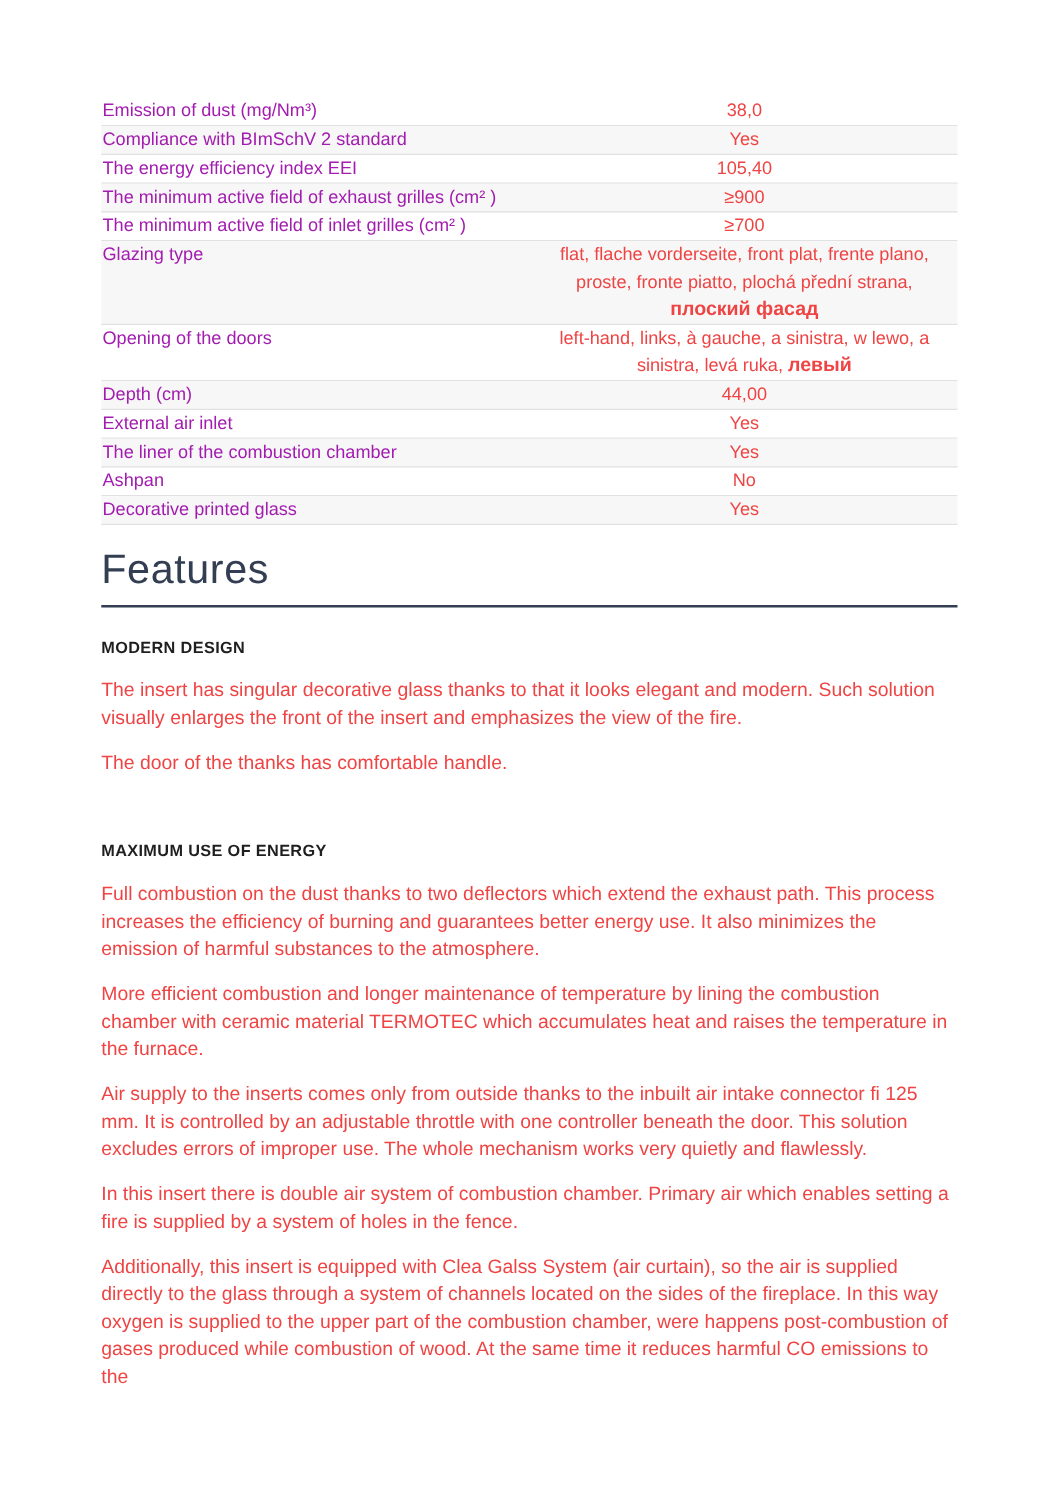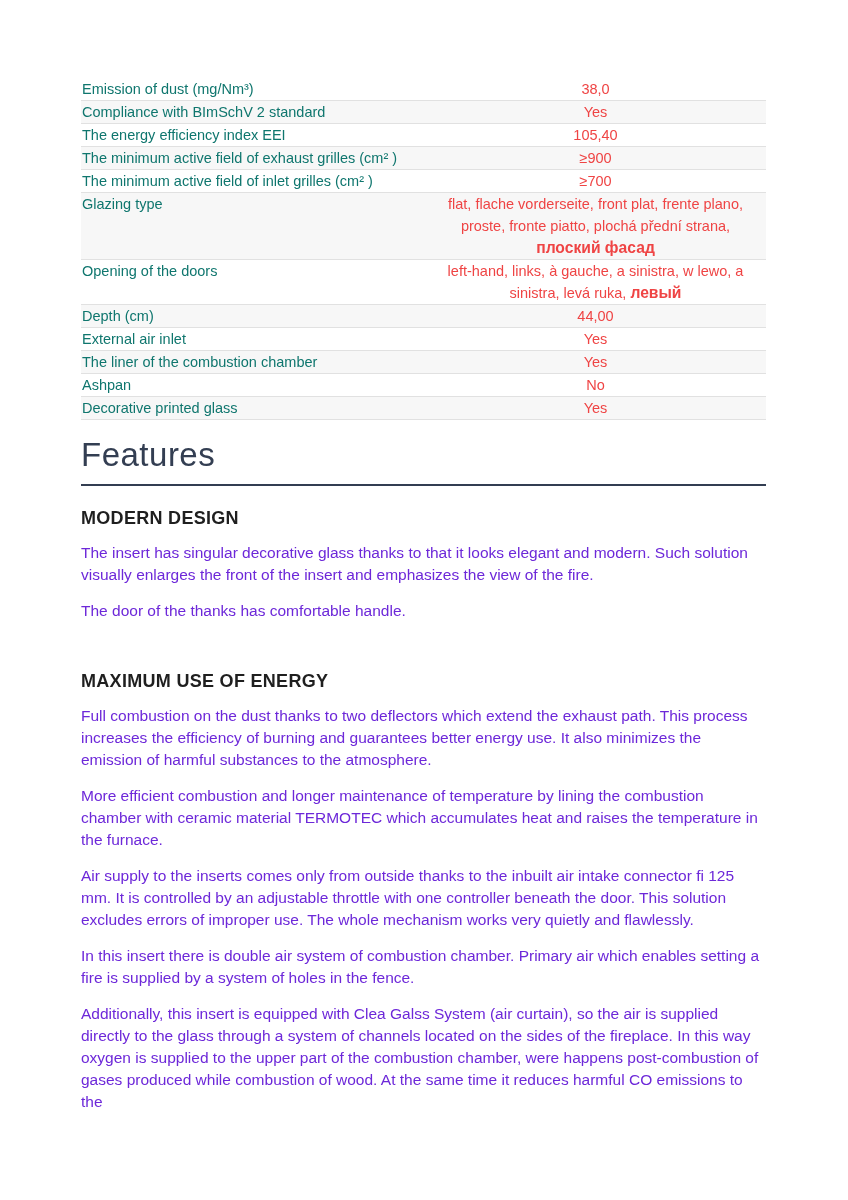--- a/index.html
+++ b/index.html
@@ -34,21 +34,21 @@
   }
   .t-row:nth-child(even) {
     background: #f7f7f7;
   }
   .t-label {
     width: 344px;
     flex: 0 0 344px;
     line-height: 22px;
     padding: 0 6px 0 1px;
     box-sizing: border-box;
-    color: #0f766e;
+    color: #a21caf;
   }
   .t-value {
     flex: 1;
     text-align: center;
     line-height: 22px;
     padding: 0 2px;
     color: #ef4444;
   }
   .cyr {
     font-weight: 700;
@@ -63,34 +63,34 @@
     margin: 15px 0 0 0;
     line-height: 40px;
     letter-spacing: 0.5px;
   }
   .features-rule {
     border: none;
     border-top: 2px solid #333e52;
     margin: 9px 0 0 0;
   }
   .sub-heading {
-    font-size: 18px;
+    font-size: 13px;
     font-weight: 700;
     color: #1f1f1f;
     letter-spacing: 0.3px;
     margin: 23px 0 15px 0;
     line-height: 18px;
   }
   .sub-heading.second {
     margin-top: 50px;
   }
   .para {
     font-size: 15.5px;
     line-height: 22px;
-    color: #6d28d9;
+    color: #ef4444;
     margin: 0 0 14px 0;
   }
 </style>
 </head>
 <body>
 
 <div class="content">
 
   <div class="spec-table">
 

